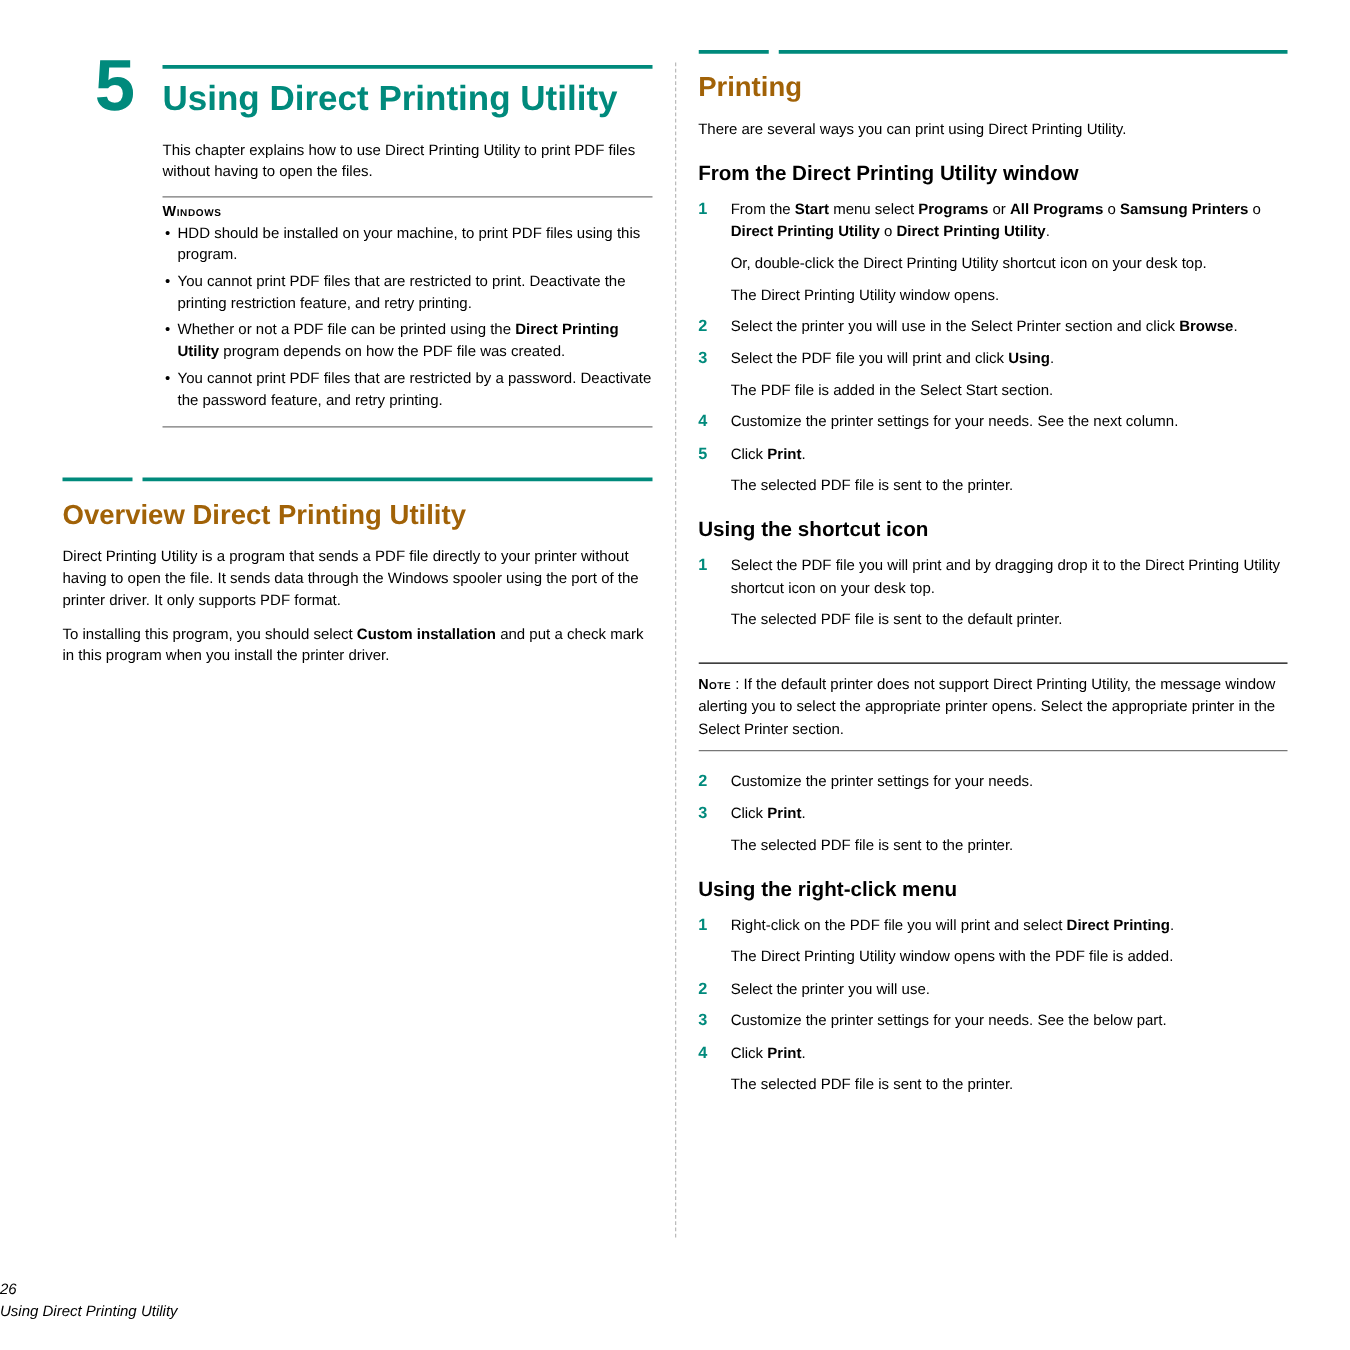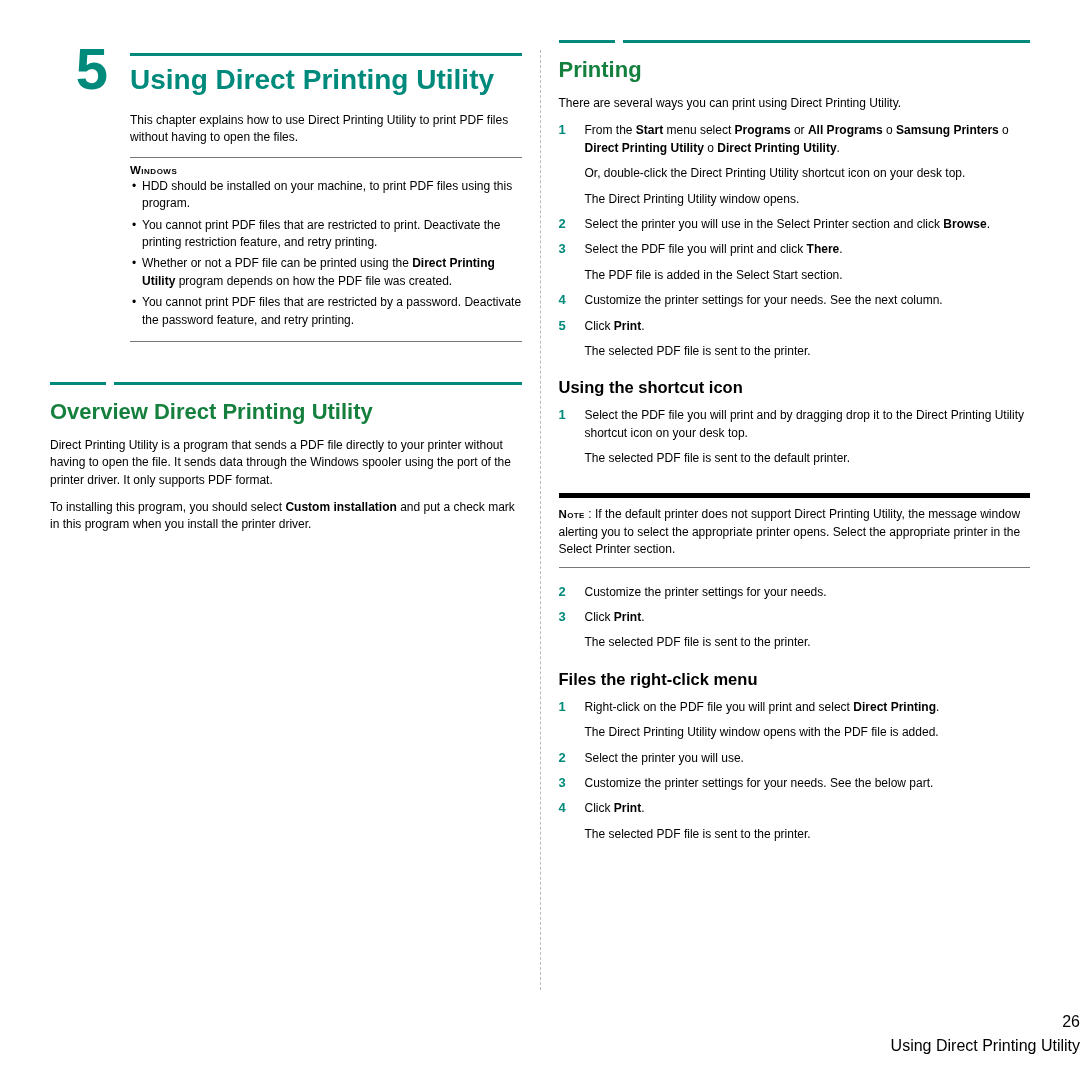--- a/index.html
+++ b/index.html
@@ -87,21 +87,21 @@
     height: 3px;
     margin-bottom: 14px;
     display: flex;
   }
   .section-rule .seg1 { background:#008a7c; width: 56px; height:3px; }
   .section-rule .gap { width: 8px; }
   .section-rule .seg2 { background:#008a7c; flex:1; height:3px; }
   h2.section {
     font-size: 22px;
     font-weight: bold;
-    color: #15803d;
+    color: #a16207;
     margin-bottom: 12px;
   }
   h3.subsection {
     font-size: 16.5px;
     font-weight: bold;
     margin: 18px 0 10px 0;
   }
   .num-list { list-style: none; }
   .num-list > li {
     display: flex;
@@ -114,36 +114,37 @@
     font-size: 13px;
     min-width: 14px;
   }
   .num-list .t {
     font-size: 12px;
     line-height: 1.45;
     flex: 1;
   }
   .num-list .t p { margin-top: 8px; }
   .note-box {
-    border-top: 5px solid #000000;
+    border-top: 1px solid #000000;
     border-bottom: 1px solid #777;
     padding: 8px 0;
     margin: 26px 0 16px 0;
     font-size: 12px;
     line-height: 1.45;
   }
   .note-label { font-variant: small-caps; font-weight: bold; letter-spacing: 0.4px; font-size: 11.5px;}
   b { font-weight: bold; }
   .footer {
     position: absolute;
     bottom: 22px;
     left: 0; right: 0;
-    text-align: right;
-    font-size: 16px;
+    text-align: left;
+    font-size: 12px;
     line-height: 1.5;
+    font-style: italic;
   }
   .arrow { font-family: Arial; }
 </style>
 </head>
 <body>
 
 <div class="page">
   <div class="col col-left">
     <div class="chapter-head">
       <div class="chapter-num">5</div>
@@ -176,32 +177,33 @@
 
   <div class="col col-right">
     <div class="section-rule">
         <span class="seg1"></span>
         <span class="gap"></span>
         <span class="seg2"></span>
       </div>
     <h2 class="section">Printing</h2>
     <p class="body-text">There are several ways you can print using Direct Printing Utility.</p>
 
+    <h3 class="subsection">From the Direct Printing Utility window</h3>
     <ol class="num-list" id="sub1-list">
         <li>
           <span class="n">1</span>
           <div class="t">From the <b>Start</b> menu select <b>Programs</b> or <b>All Programs</b> <span class="arrow">o</span> <b>Samsung Printers</b> <span class="arrow">o</span> <b>Direct Printing Utility</b> <span class="arrow">o</span> <b>Direct Printing Utility</b>.<p>Or, double-click the Direct Printing Utility shortcut icon on your desk top.</p><p>The Direct Printing Utility window opens.</p></div>
         </li>
         <li>
           <span class="n">2</span>
           <div class="t">Select the printer you will use in the Select Printer section and click <b>Browse</b>.</div>
         </li>
         <li>
           <span class="n">3</span>
-          <div class="t">Select the PDF file you will print and click <b>There</b>.<p>The PDF file is added in the Select Start section.</p></div>
+          <div class="t">Select the PDF file you will print and click <b>Using</b>.<p>The PDF file is added in the Select Start section.</p></div>
         </li>
         <li>
           <span class="n">4</span>
           <div class="t">Customize the printer settings for your needs. See the next column.</div>
         </li>
         <li>
           <span class="n">5</span>
           <div class="t">Click <b>Print</b>.<p>The selected PDF file is sent to the printer.</p></div>
         </li>
       </ol>
@@ -222,21 +224,21 @@
         <li>
           <span class="n">2</span>
           <div class="t">Customize the printer settings for your needs.</div>
         </li>
         <li>
           <span class="n">3</span>
           <div class="t">Click <b>Print</b>.<p>The selected PDF file is sent to the printer.</p></div>
         </li>
       </ol>
 
-    <h3 class="subsection">Files the right-click menu</h3>
+    <h3 class="subsection">Using the right-click menu</h3>
     <ol class="num-list" id="sub3-list">
         <li>
           <span class="n">1</span>
           <div class="t">Right-click on the PDF file you will print and select <b>Direct Printing</b>.<p>The Direct Printing Utility window opens with the PDF file is added.</p></div>
         </li>
         <li>
           <span class="n">2</span>
           <div class="t">Select the printer you will use.</div>
         </li>
         <li>

